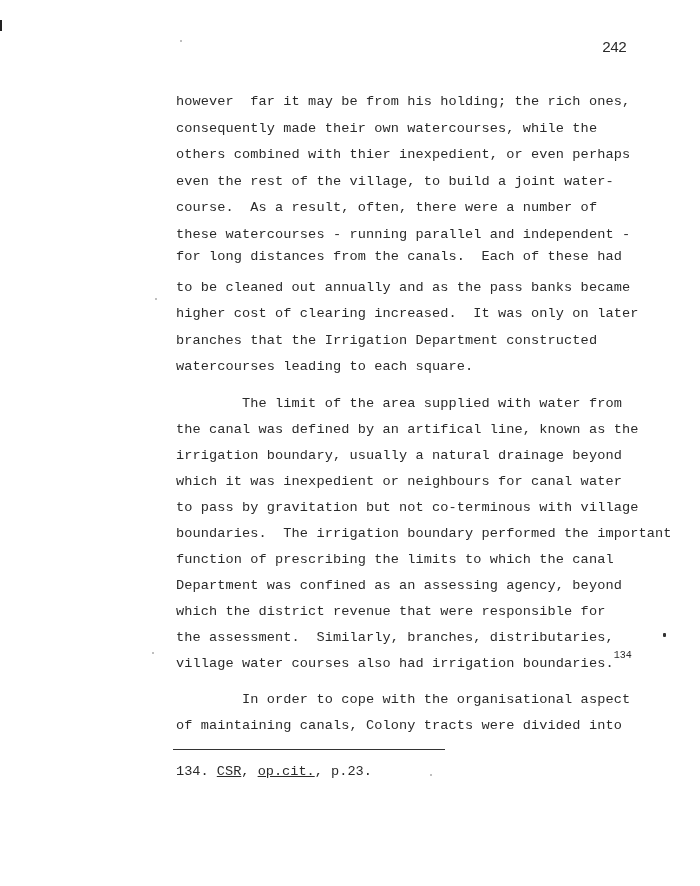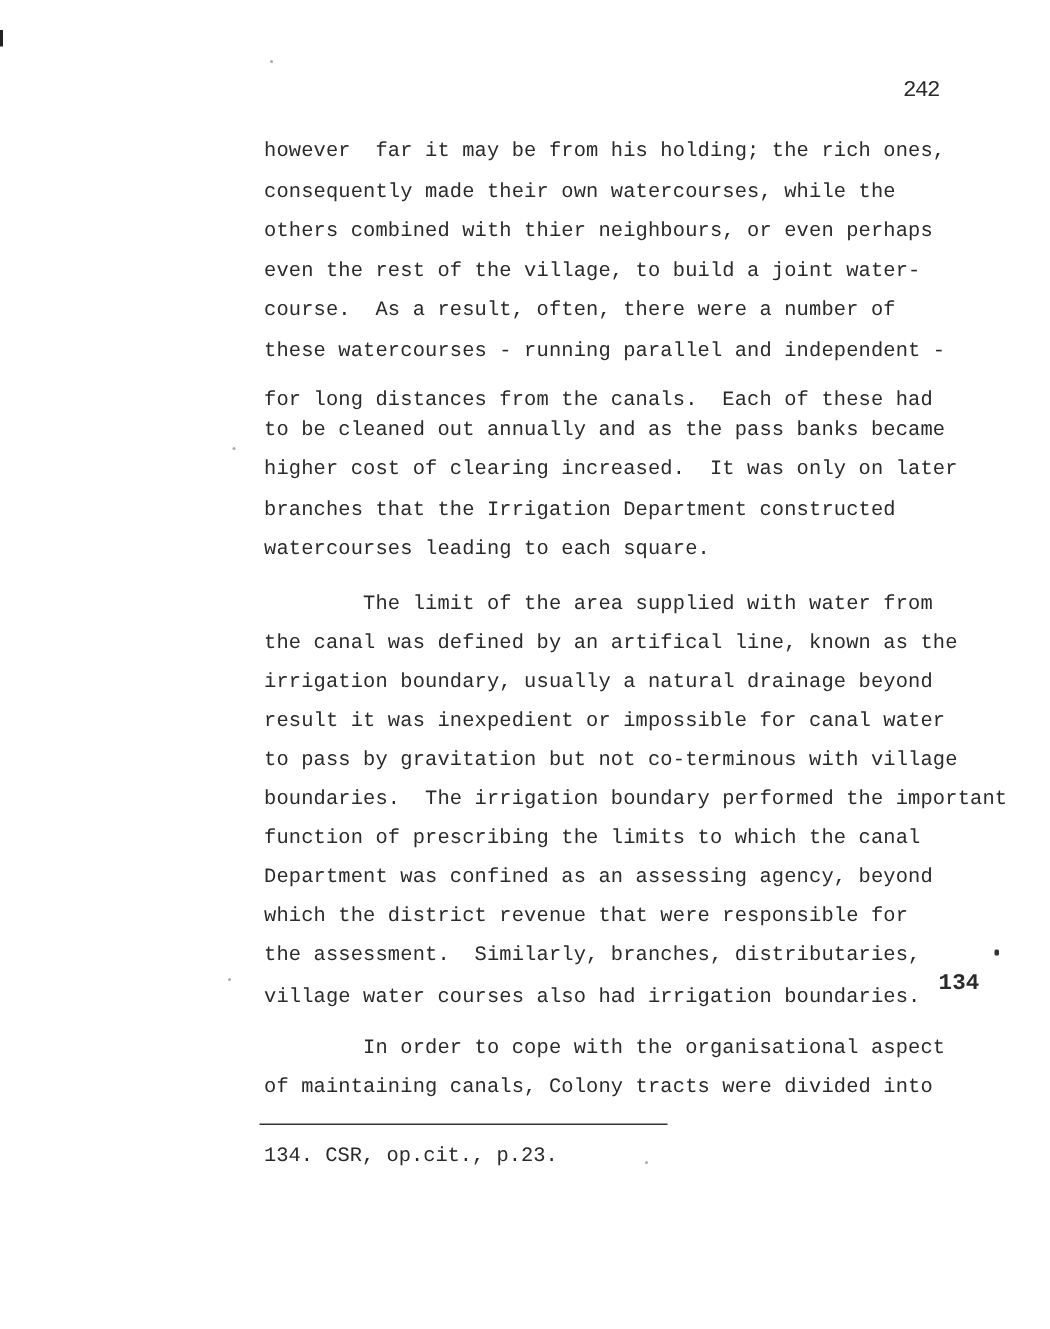--- a/index.html
+++ b/index.html
@@ -1,52 +1,52 @@
 <!DOCTYPE html>
 <html><head>
 <meta charset="utf-8">
 <style>
   html, body { margin: 0; padding: 0; background: #ffffff; }
   body { width: 700px; height: 886px; position: relative; overflow: hidden;
          font-family: "Liberation Mono", "DejaVu Sans Mono", monospace; color: #2a2a2a; }
   .edge-mark { position: absolute; left: 0; top: 20px; width: 2px; height: 11px; background: #222; }
-  .page-number { position: absolute; left: 602px; top: 52px; font-size: 15px; letter-spacing: -1px; }
+  .page-number { position: absolute; left: 602px; top: 40px; font-size: 15px; letter-spacing: -1px; }
   .line { position: absolute; left: 176px; font-size: 13.6px; white-space: pre; letter-spacing: 0.1px; }
-  .sup { font-size: 15px; position: relative; top: -9px; margin-left: 12px; font-weight: bold; }
+  .sup { font-size: 10px; position: relative; top: -9px; margin-left: 0; }
   .rule { position: absolute; left: 173px; top: 749px; width: 272px; height: 0; border-top: 1.5px solid #333; }
   .fn { position: absolute; left: 176px; top: 764px; font-size: 13.6px; white-space: pre; }
-  .u { }
+  .u { text-decoration: underline; }
   .speck { position: absolute; width: 2px; height: 2px; border-radius: 1px; background: #aaa; }
 </style>
 </head>
 <body>
 
 <div class="edge-mark"></div>
 
 <div class="page-number">242</div>
 
 <div>
   <div class="line" style="top:94px">however  far it may be from his holding; the rich ones,</div>
   <div class="line" style="top:121px">consequently made their own watercourses, while the</div>
-  <div class="line" style="top:147px">others combined with thier neighbours, or even perhaps</div>
+  <div class="line" style="top:147px">others combined with thier inexpedient, or even perhaps</div>
   <div class="line" style="top:174px">even the rest of the village, to build a joint water-</div>
   <div class="line" style="top:200px">course.  As a result, often, there were a number of</div>
   <div class="line" style="top:227px">these watercourses - running parallel and independent -</div>
-  <div class="line" style="top:260px">for long distances from the canals.  Each of these had</div>
+  <div class="line" style="top:249px">for long distances from the canals.  Each of these had</div>
   <div class="line" style="top:280px">to be cleaned out annually and as the pass banks became</div>
   <div class="line" style="top:306px">higher cost of clearing increased.  It was only on later</div>
   <div class="line" style="top:333px">branches that the Irrigation Department constructed</div>
   <div class="line" style="top:359px">watercourses leading to each square.</div>
 </div>
 
 <div>
   <div class="line" style="top:396px">        The limit of the area supplied with water from</div>
   <div class="line" style="top:422px">the canal was defined by an artifical line, known as the</div>
   <div class="line" style="top:448px">irrigation boundary, usually a natural drainage beyond</div>
-  <div class="line" style="top:474px">result it was inexpedient or impossible for canal water</div>
+  <div class="line" style="top:474px">which it was inexpedient or neighbours for canal water</div>
   <div class="line" style="top:500px">to pass by gravitation but not co-terminous with village</div>
   <div class="line" style="top:526px">boundaries.  The irrigation boundary performed the important</div>
   <div class="line" style="top:552px">function of prescribing the limits to which the canal</div>
   <div class="line" style="top:578px">Department was confined as an assessing agency, beyond</div>
   <div class="line" style="top:604px">which the district revenue that were responsible for</div>
   <div class="line" style="top:630px">the assessment.  Similarly, branches, distributaries,</div>
   <div class="line" style="top:656px"><span>village water courses also had irrigation boundaries.</span><span class="sup">134</span></div>
 </div>
 
 <div>

